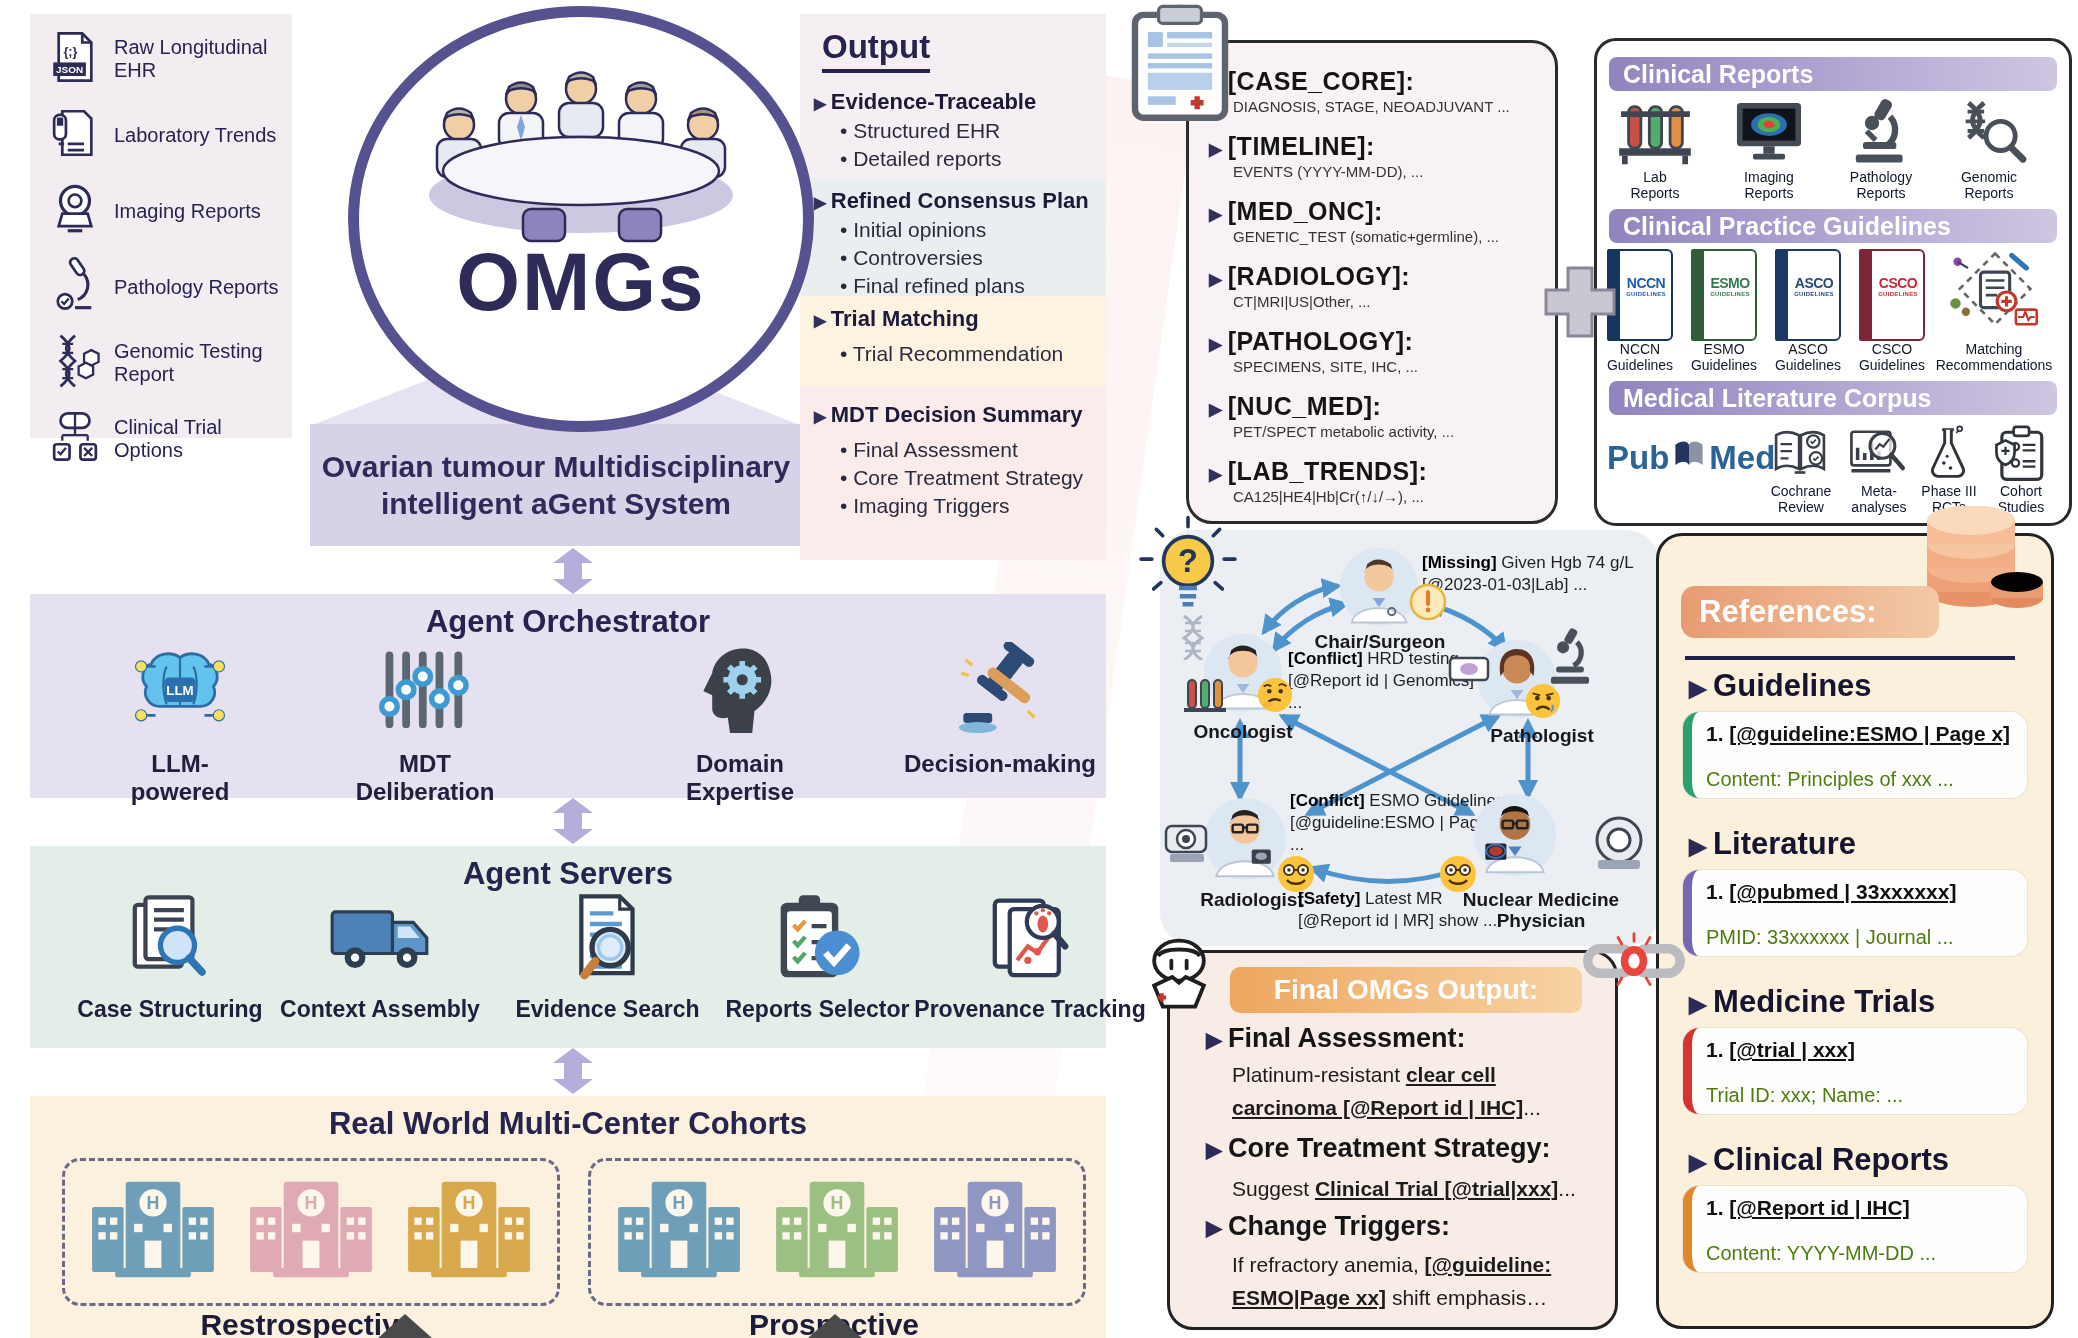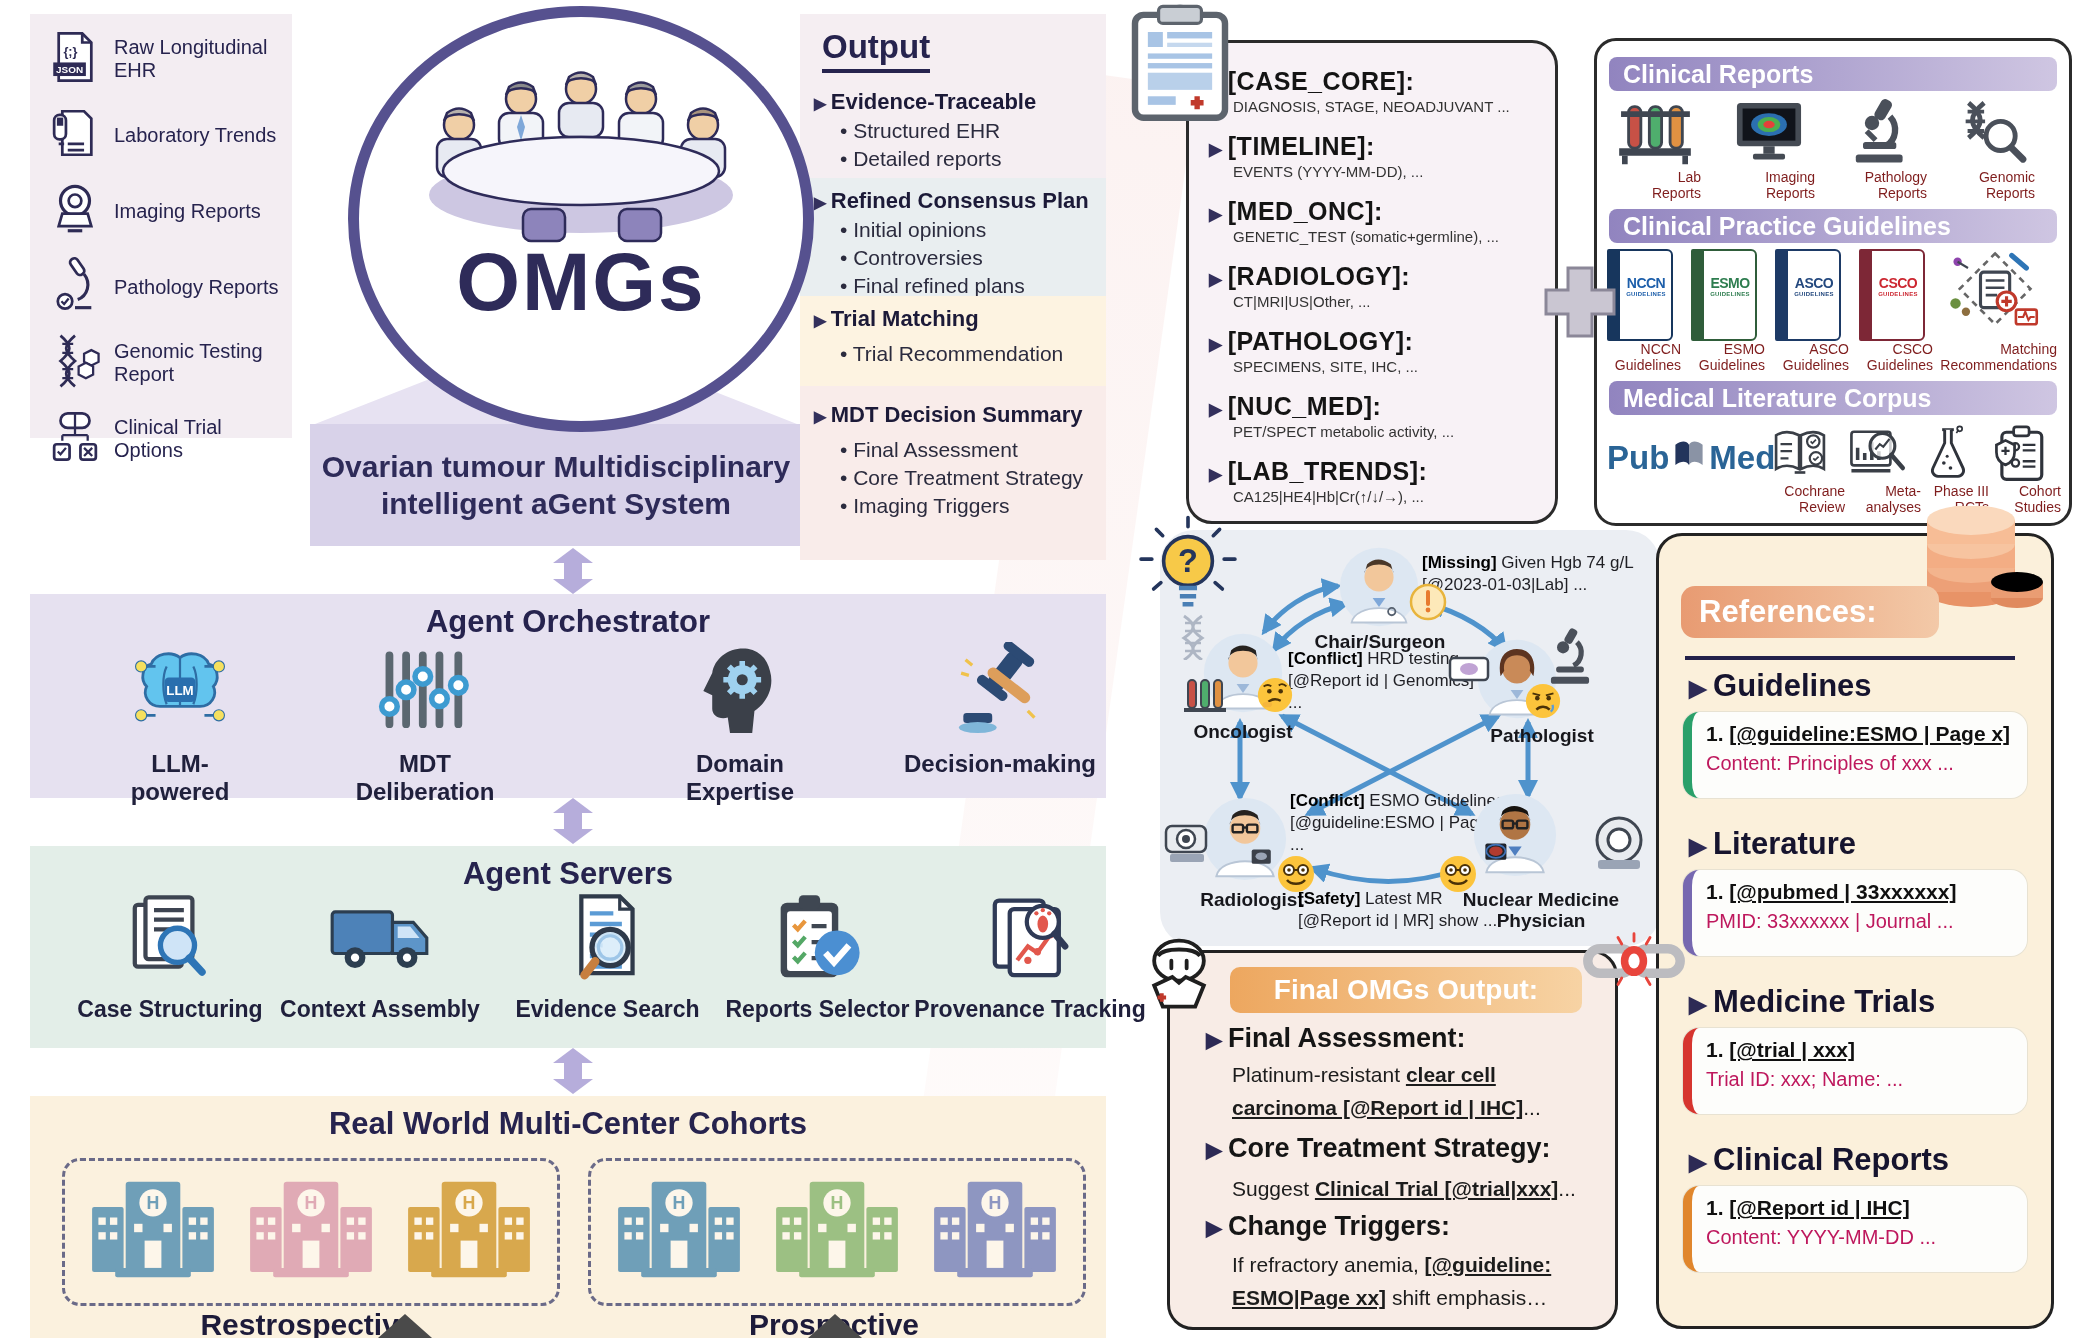--- a/index.html
+++ b/index.html
@@ -49,21 +49,21 @@
               border-radius:26px;z-index:2}
   .case-entry{position:absolute;left:44px;width:300px}
   .case-tag{font-size:25px;font-weight:bold;color:#141414;letter-spacing:.5px}
   .case-tag::before{content:"▶ ";font-size:17px;color:#33305c;margin-left:-24px}
   .case-detail{font-size:15px;color:#333;margin-top:2px}
   .kpanel{left:1594px;top:38px;width:472px;height:482px;background:#fff;border:3px solid #2b2b2b;
           border-radius:22px;z-index:2}
   .kbar{position:absolute;left:12px;width:448px;height:34px;border-radius:8px;
         background:linear-gradient(90deg,#9184bf,#cfc6e2);color:#fff;font-weight:bold;
         font-size:25px;line-height:34px;padding-left:14px;box-sizing:border-box}
-  .klabel{position:absolute;font-size:14px;color:#7f1d1d;text-align:right;line-height:1.15}
+  .klabel{position:absolute;font-size:14px;color:#0f172a;text-align:center;line-height:1.15}
   .book{position:absolute;width:62px;height:88px;background:#fff;border:2px solid #333;border-radius:2px 6px 6px 2px}
   .book .spine{position:absolute;left:0;top:0;width:11px;height:100%}
   .book .face{position:absolute;left:14px;top:24px;width:46px;text-align:center}
   .book .blogo{font-size:14px;font-weight:800;letter-spacing:-.5px}
   .book .bsub{font-size:6px;font-weight:bold;letter-spacing:.3px}
   .pubmed{font-size:33px;font-weight:800;color:#2a6496;display:flex;align-items:center;gap:3px}
   .mdt-panel{left:1160px;top:530px;width:500px;height:416px;background:#ebeef3;border-radius:34px;z-index:1}
   .role-lbl{position:absolute;font-size:19px;font-weight:bold;color:#17171c;text-align:center;line-height:1.1}
   .note{position:absolute;font-size:17px;color:#1f1f24;line-height:1.3}
   .note b{color:#000}
@@ -82,21 +82,21 @@
   .ref-bar{position:absolute;left:22px;top:50px;width:258px;height:52px;border-radius:14px;
            background:linear-gradient(90deg,#e89b72,#f3c9a8);color:#fff;font-weight:bold;
            font-size:31px;line-height:52px;padding-left:18px;box-sizing:border-box}
   .ref-rule{position:absolute;left:26px;top:120px;width:330px;height:4px;background:#23214a}
   .ref-head{position:absolute;left:30px;font-size:31px;font-weight:bold;color:#16142e}
   .ref-head::before{content:"▶ ";font-size:23px;color:#2d2a55}
   .ref-card{position:absolute;left:24px;width:344px;height:86px;background:#fdfdfb;border-radius:16px;
             border-left:9px solid #888;box-shadow:0 0 0 1px #e8e2d2;padding:10px 0 0 14px;box-sizing:border-box}
   .ref-line1{font-size:21px;font-weight:bold;color:#101010}
   .ref-line1 u{text-decoration:underline}
-  .ref-line2{font-size:20px;color:#be185d;margin-top:6px}
+  .ref-line2{font-size:20px;color:#4d7c0f;margin-top:22px}
   .icon{display:inline-block}
 </style>
 </head>
 <body>
 
 <div class="stage">
   <div class="abs ribbon"></div>
 
   <div class="abs input-panel">
     <div class="in-item">

